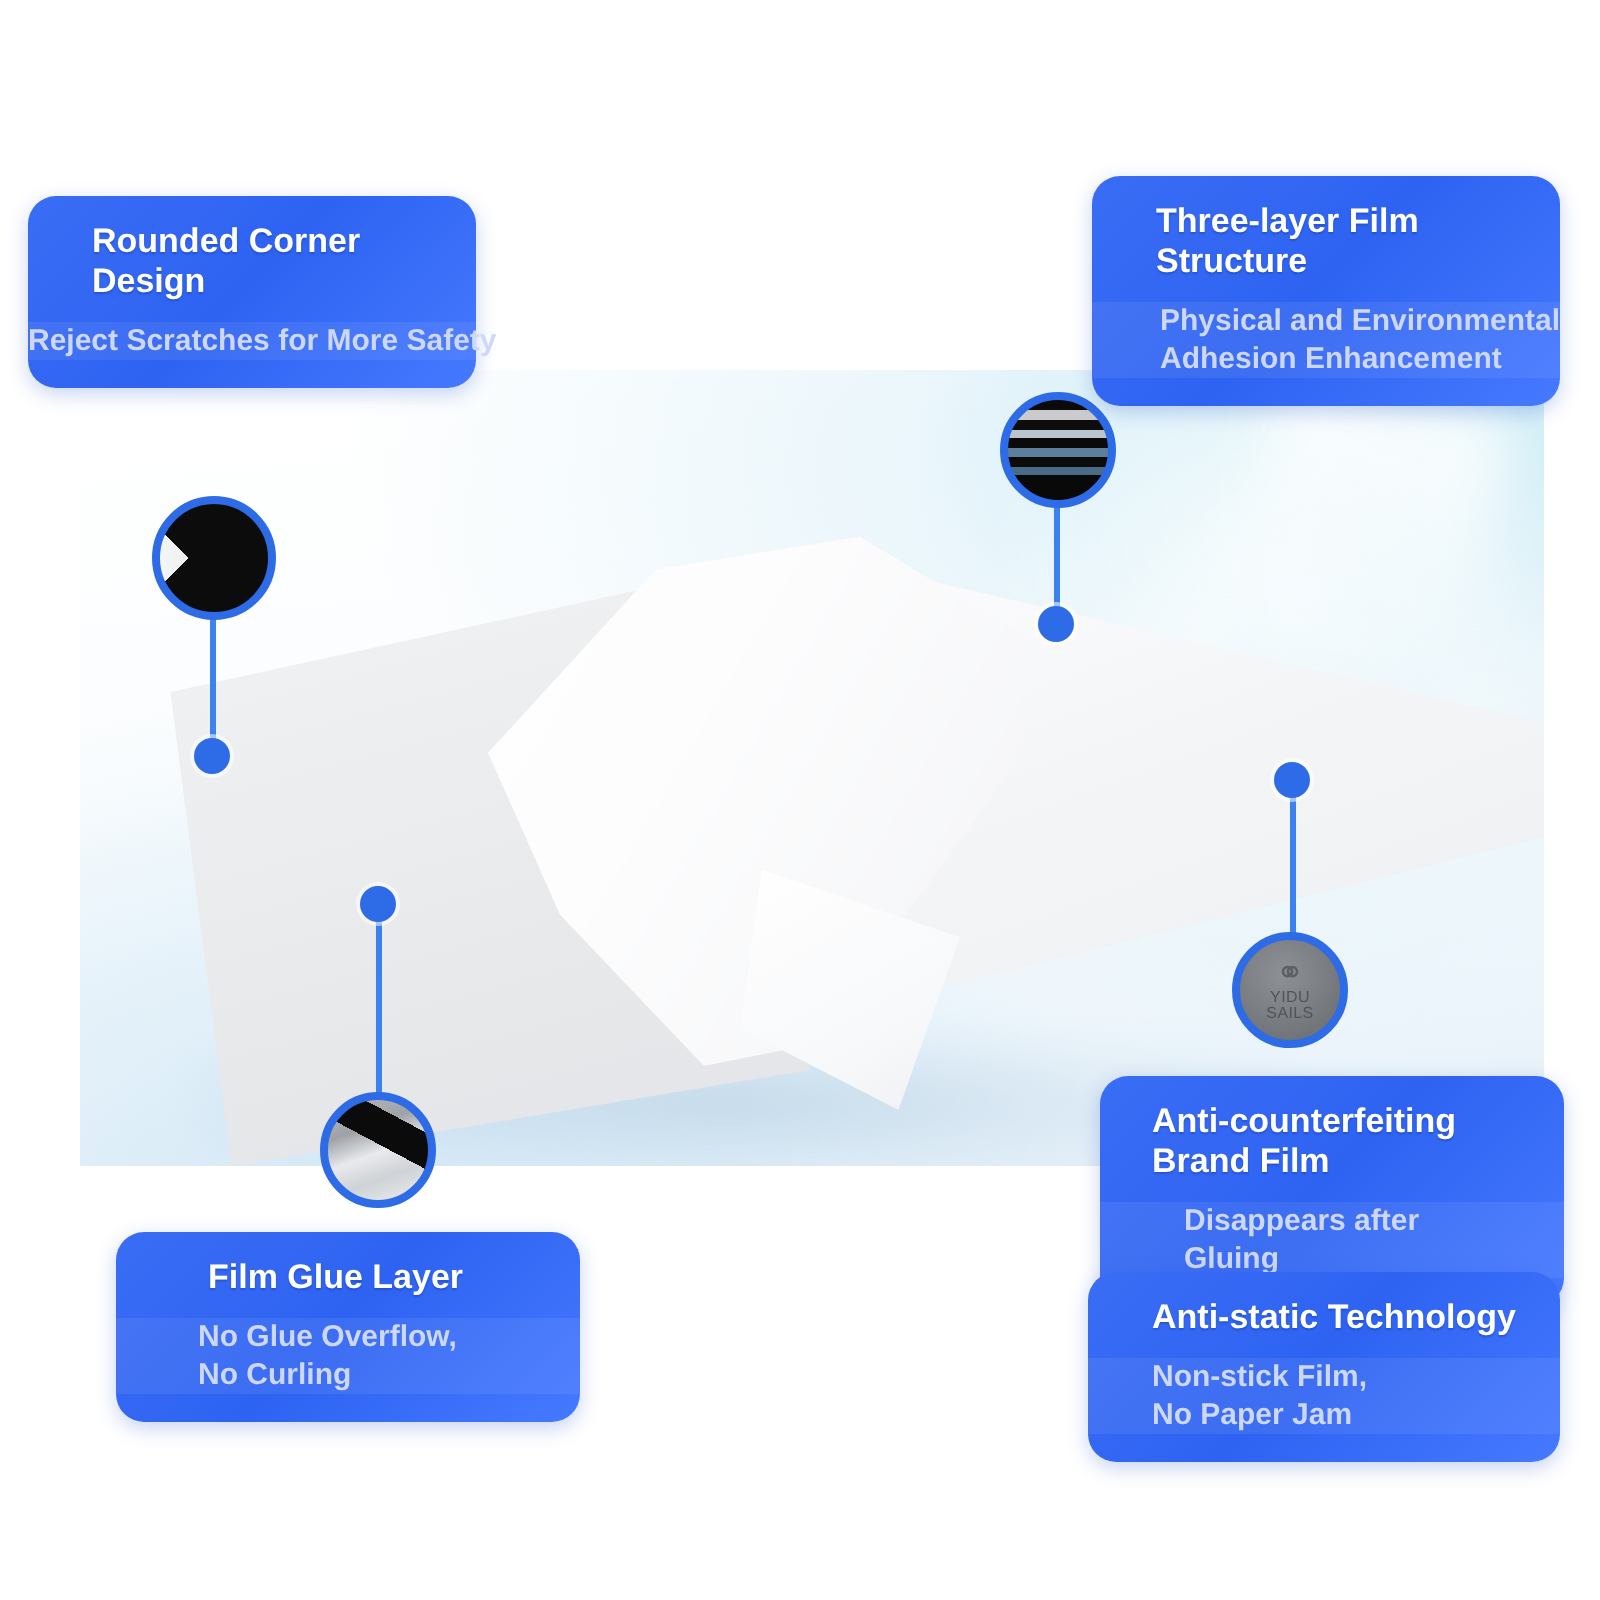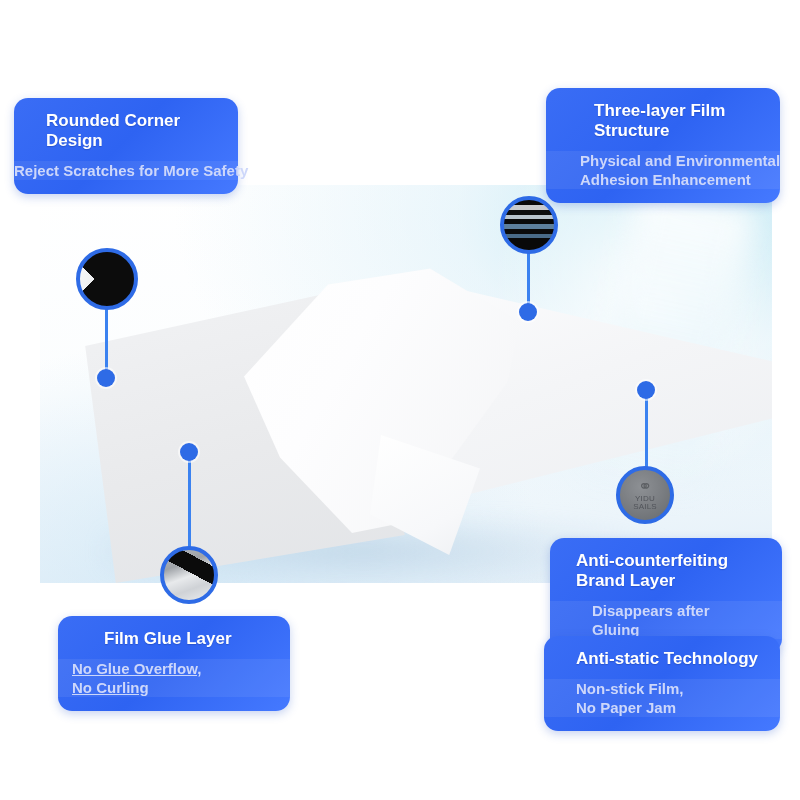--- a/index.html
+++ b/index.html
@@ -136,26 +136,26 @@
     background: rgba(255,255,255,0.07);
     display: block;
   }
 
   
   #callout-rounded-corner { left: 14px;  top: 98px;  width: 224px; }
   #callout-rounded-corner .title    { padding-left: 32px; }
   #callout-rounded-corner .subtitle { width: 280px; }
 
   #callout-three-layer { left: 546px; top: 88px;  width: 234px; }
-  #callout-three-layer .title    { padding-left: 32px; margin-left: 16px; }
+  #callout-three-layer .title    { padding-left: 32px; }
   #callout-three-layer .subtitle { padding-left: 34px; width: 290px; }
 
   #callout-even-glue { left: 58px;  top: 616px; width: 232px; }
   #callout-even-glue .title    { padding-left: 46px; }
-  #callout-even-glue .subtitle { padding-left: 14px; width: 240px; text-decoration: underline; }
+  #callout-even-glue .subtitle { padding-left: 41px; width: 240px; }
 
   #callout-anti-counterfeiting { left: 550px; top: 538px; width: 232px; }
   #callout-anti-counterfeiting .title    { padding-left: 26px; }
   #callout-anti-counterfeiting .subtitle { padding-left: 42px; width: 240px; }
 
   #callout-anti-static { left: 544px; top: 636px; width: 236px; }
   #callout-anti-static .title    { padding-left: 32px; width: 260px; }
   #callout-anti-static .subtitle { padding-left: 32px; width: 240px; }
 
   
@@ -290,21 +290,21 @@
   </div>
 
   <div class="callout" id="callout-even-glue">
     <div class="title">Film Glue Layer</div>
     <div class="subtitle">No Glue Overflow,
  No Curling</div>
   </div>
 
   <div class="callout" id="callout-anti-counterfeiting">
     <div class="title">Anti-counterfeiting
- Brand Layer</div>
+ Brand Film</div>
     <div class="subtitle">Disappears after
  Gluing</div>
   </div>
 
   <div class="callout" id="callout-anti-static">
     <div class="title">Anti-static Technology</div>
     <div class="subtitle">Non-stick Film,
  No Paper Jam</div>
   </div>
 

